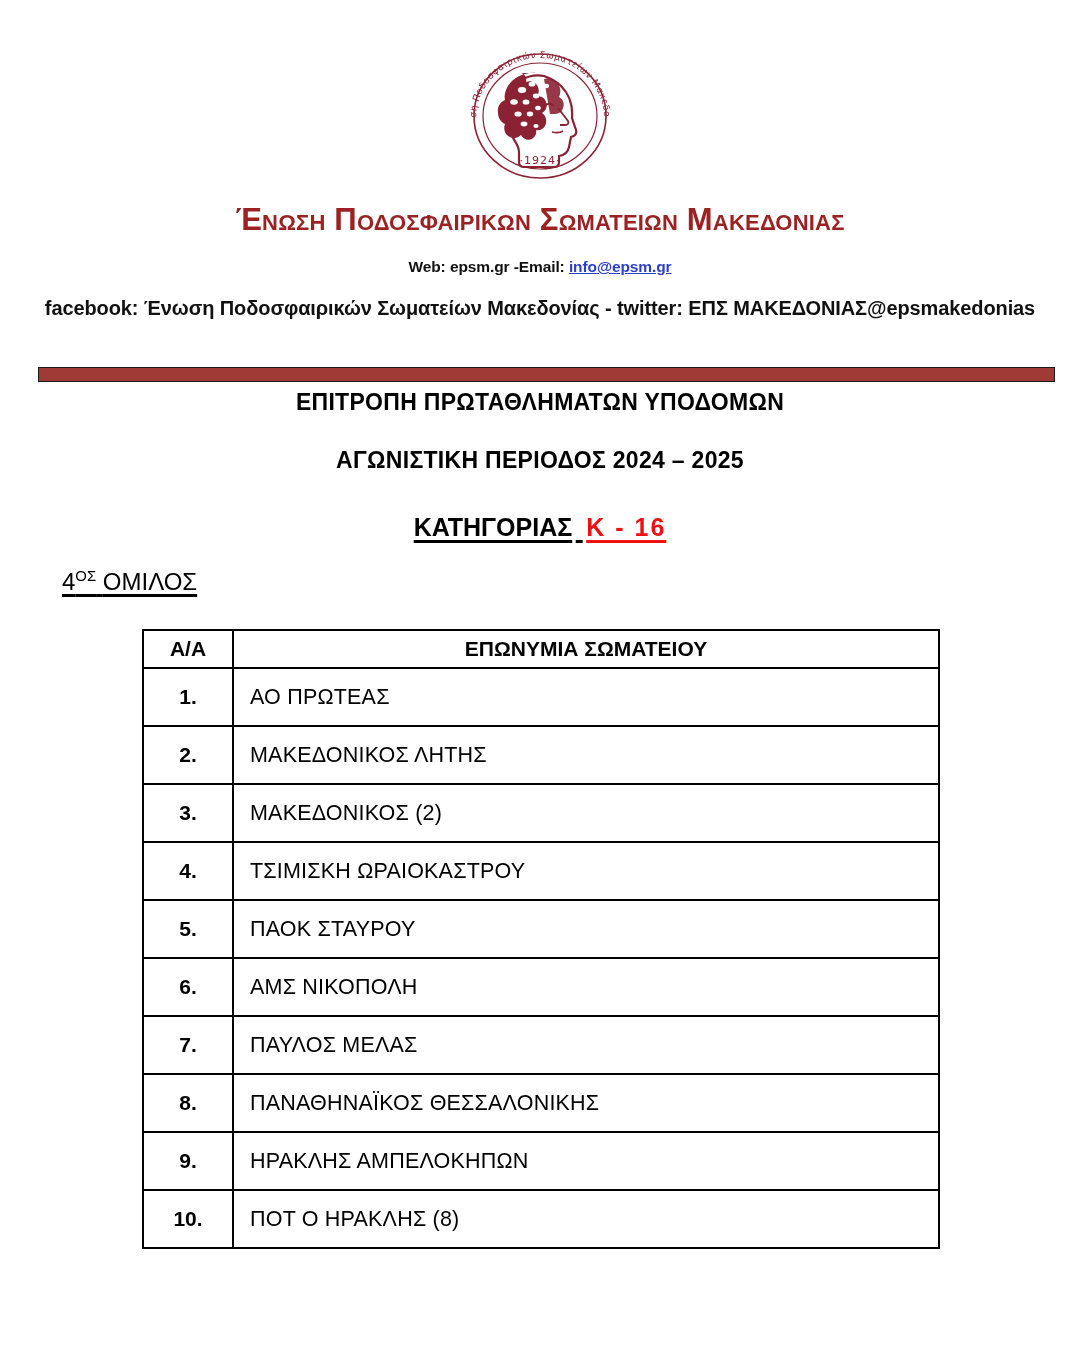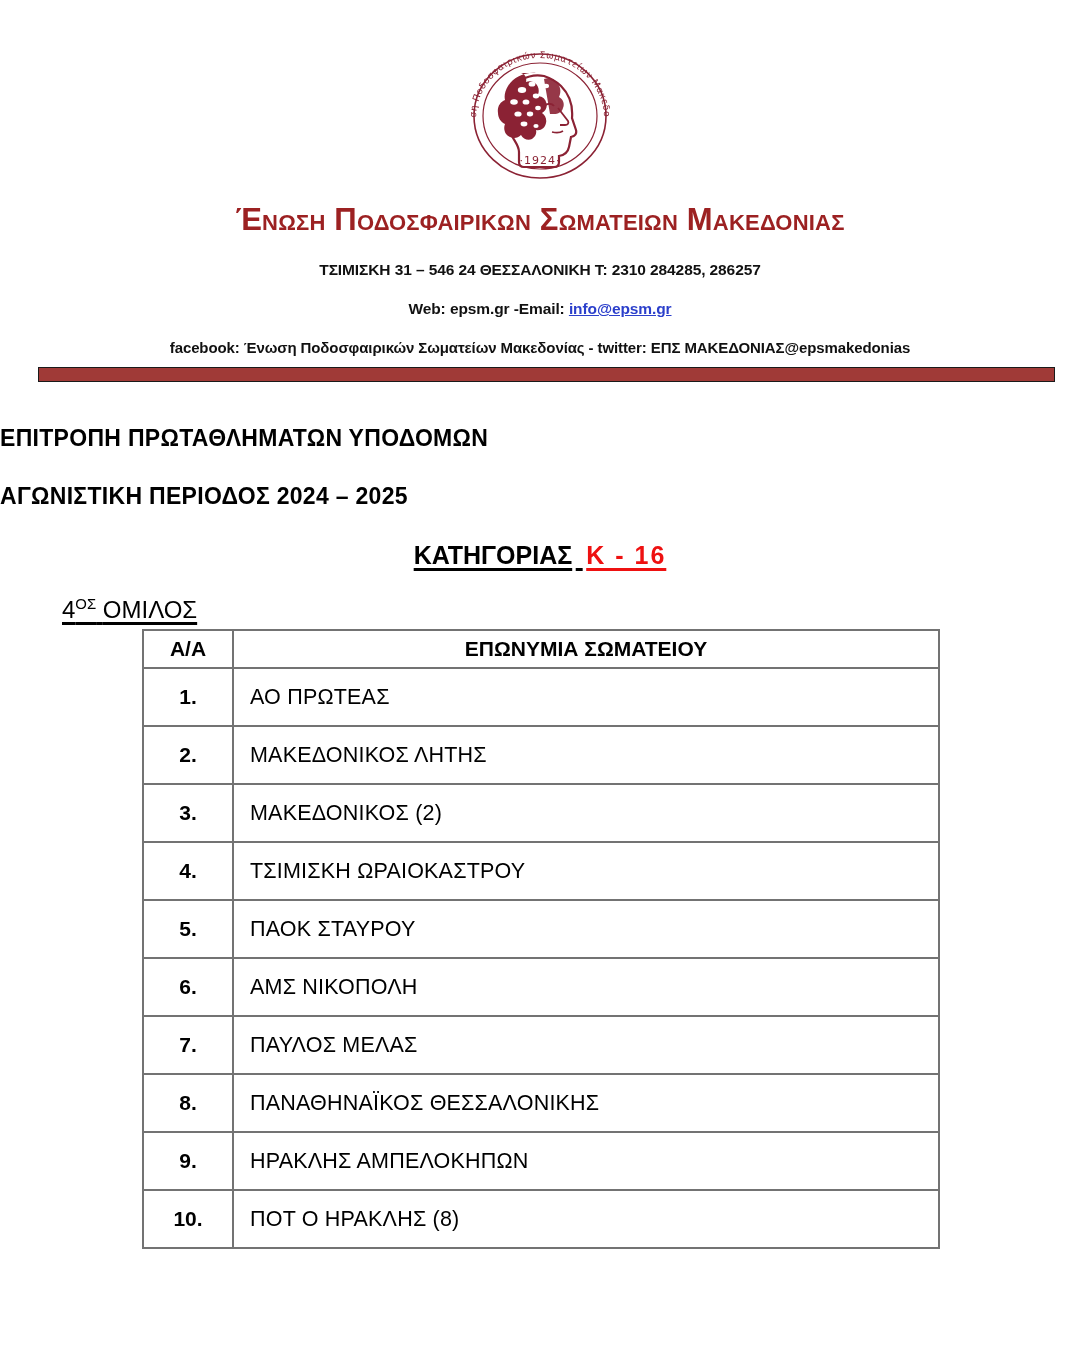--- a/index.html
+++ b/index.html
@@ -44,21 +44,21 @@
 
   .contact-line {
     font-weight: bold;
     font-size: 15.5px;
     color: #111111;
     letter-spacing: -0.1px;
     white-space: nowrap;
   }
   .contact-addr   { margin-top: 24px; }
   .contact-web    { margin-top: 21px; }
-  .contact-social { margin-top: 21px; font-size: 15px; }
+  .contact-social { margin-top: 21px; font-size: 20px; }
 
   .email-link {
     color: #2B3FCB;
     text-decoration: underline;
   }
 
   
   .divider-bar {
     position: absolute;
     left: 38px;
@@ -68,32 +68,32 @@
     background: #A03A37;
     border: 1.5px solid #1a1a1a;
     box-sizing: border-box;
   }
 
   
   .doc-body { padding-top: 30px; }
 
   .committee-line,
   .season-line {
-    text-align: left;
+    text-align: center;
     font-weight: bold;
     font-size: 23px;
     letter-spacing: 0.3px;
     white-space: nowrap;
   }
   .committee-line { margin-top: 39px; }
   .season-line    { margin-top: 31px; }
 
   .category-line {
     text-align: center;
-    margin-top: 31px;
+    margin-top: 39px;
     font-weight: bold;
     font-size: 25px;
     white-space: nowrap;
   }
   .category-label {
     text-decoration: underline;
     text-underline-offset: 4px;
     text-decoration-thickness: 2.5px;
   }
   .category-gap {
@@ -133,21 +133,21 @@
   
   .clubs-table {
     position: absolute;
     left: 142px;
     top: 629px;
     width: 798px;
     border-collapse: collapse;
     table-layout: fixed;
   }
   .clubs-table td, .clubs-table th {
-    border: 2px solid #737373;
+    border: 2px solid #000000;
     padding: 0;
     vertical-align: middle;
   }
   .clubs-table th {
     height: 36px;
     font-size: 21px;
     font-weight: bold;
     text-align: center;
   }
   .col-aa { width: 90px; }
@@ -211,21 +211,20 @@
           <ellipse cx="96" cy="80" rx="2.6" ry="2"></ellipse>
         </g>
       </g>
 
       <text x="100" y="118" text-anchor="middle" font-family="'DejaVu Sans', sans-serif" font-size="11" fill="#8B2234" letter-spacing="1">·1924·</text>
     </svg>
   </div>
 
   <div class="org-title">Ένωση Ποδοσφαιρικών Σωματείων Μακεδονίας</div>
 
-  <div class="contact-line contact-addr">ΤΣΙΜΙΣΚΗ 31 – 546 24  ΘΕΣΣΑΛΟΝΙΚΗ   Τ: 2310 284285, 286257</div>
 
   <div class="contact-line contact-web">
     <span>Web: epsm.gr  -Email: </span><a class="email-link" href="#">info@epsm.gr</a>
   </div>
 
   <div class="contact-line contact-social">facebook: Ένωση Ποδοσφαιρικών Σωματείων Μακεδονίας   -   twitter: ΕΠΣ ΜΑΚΕΔΟΝΙΑΣ@epsmakedonias</div>
 </div>
 
 <div class="divider-bar"></div>
 

